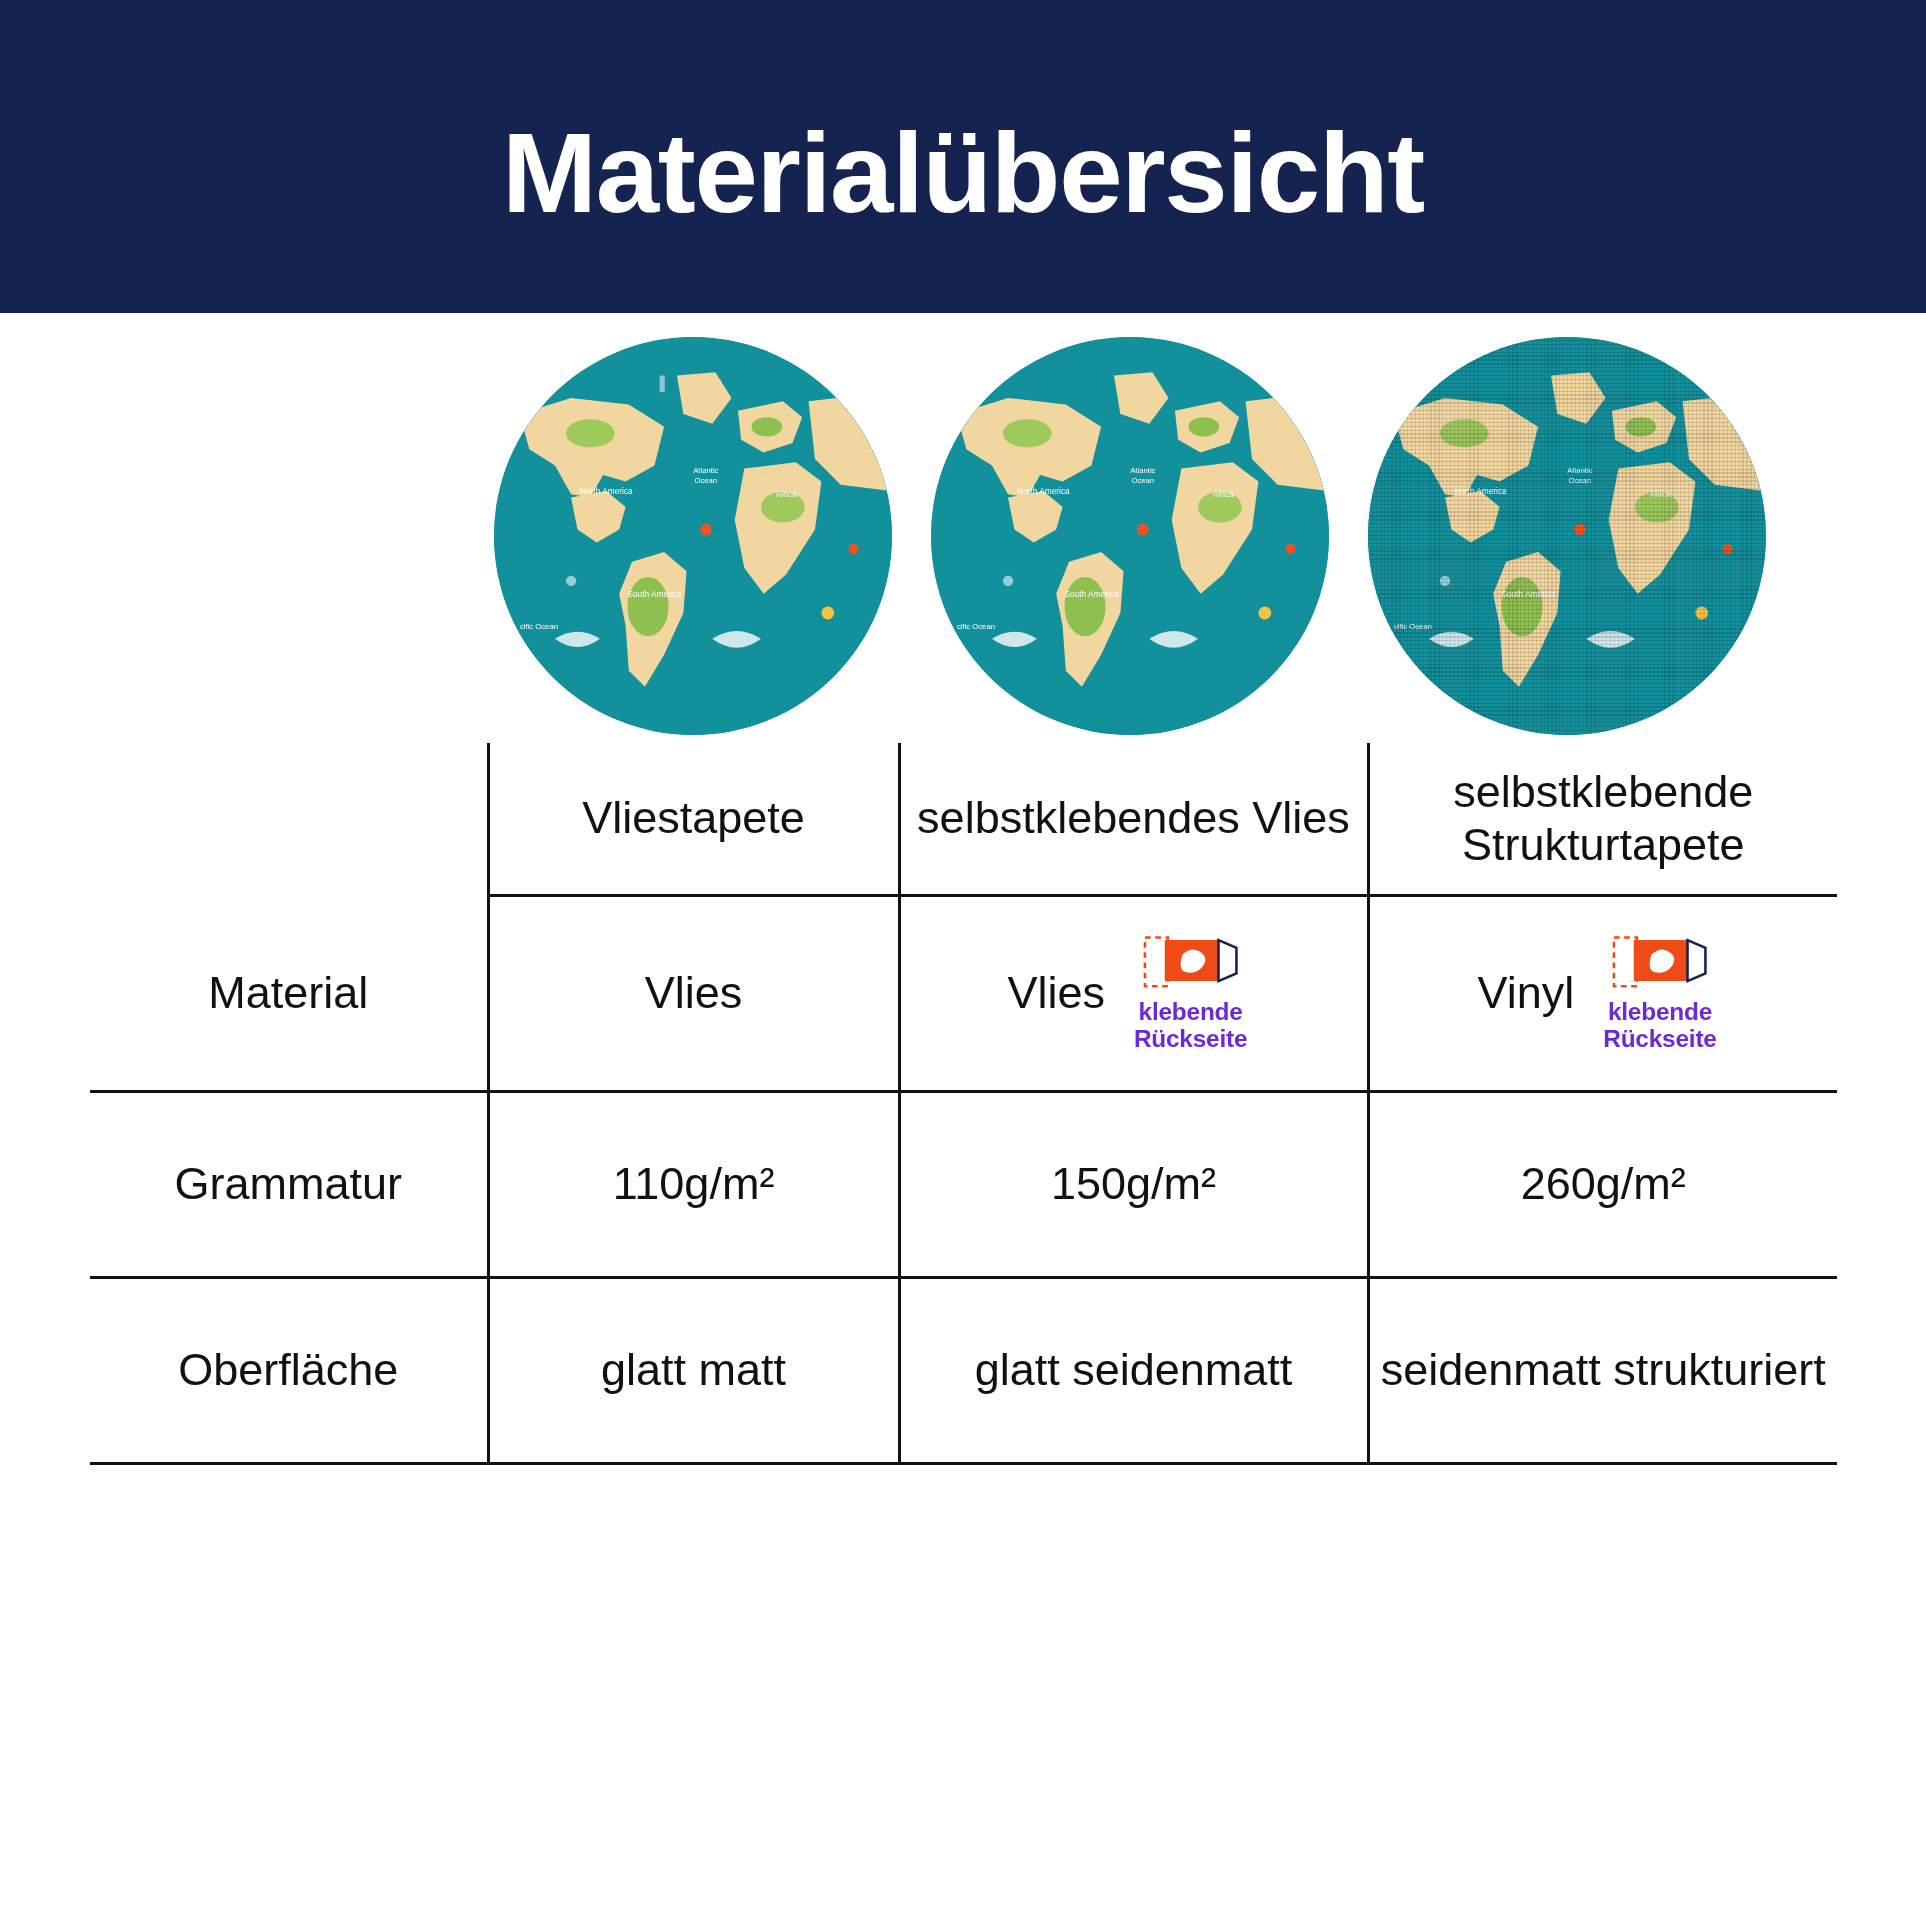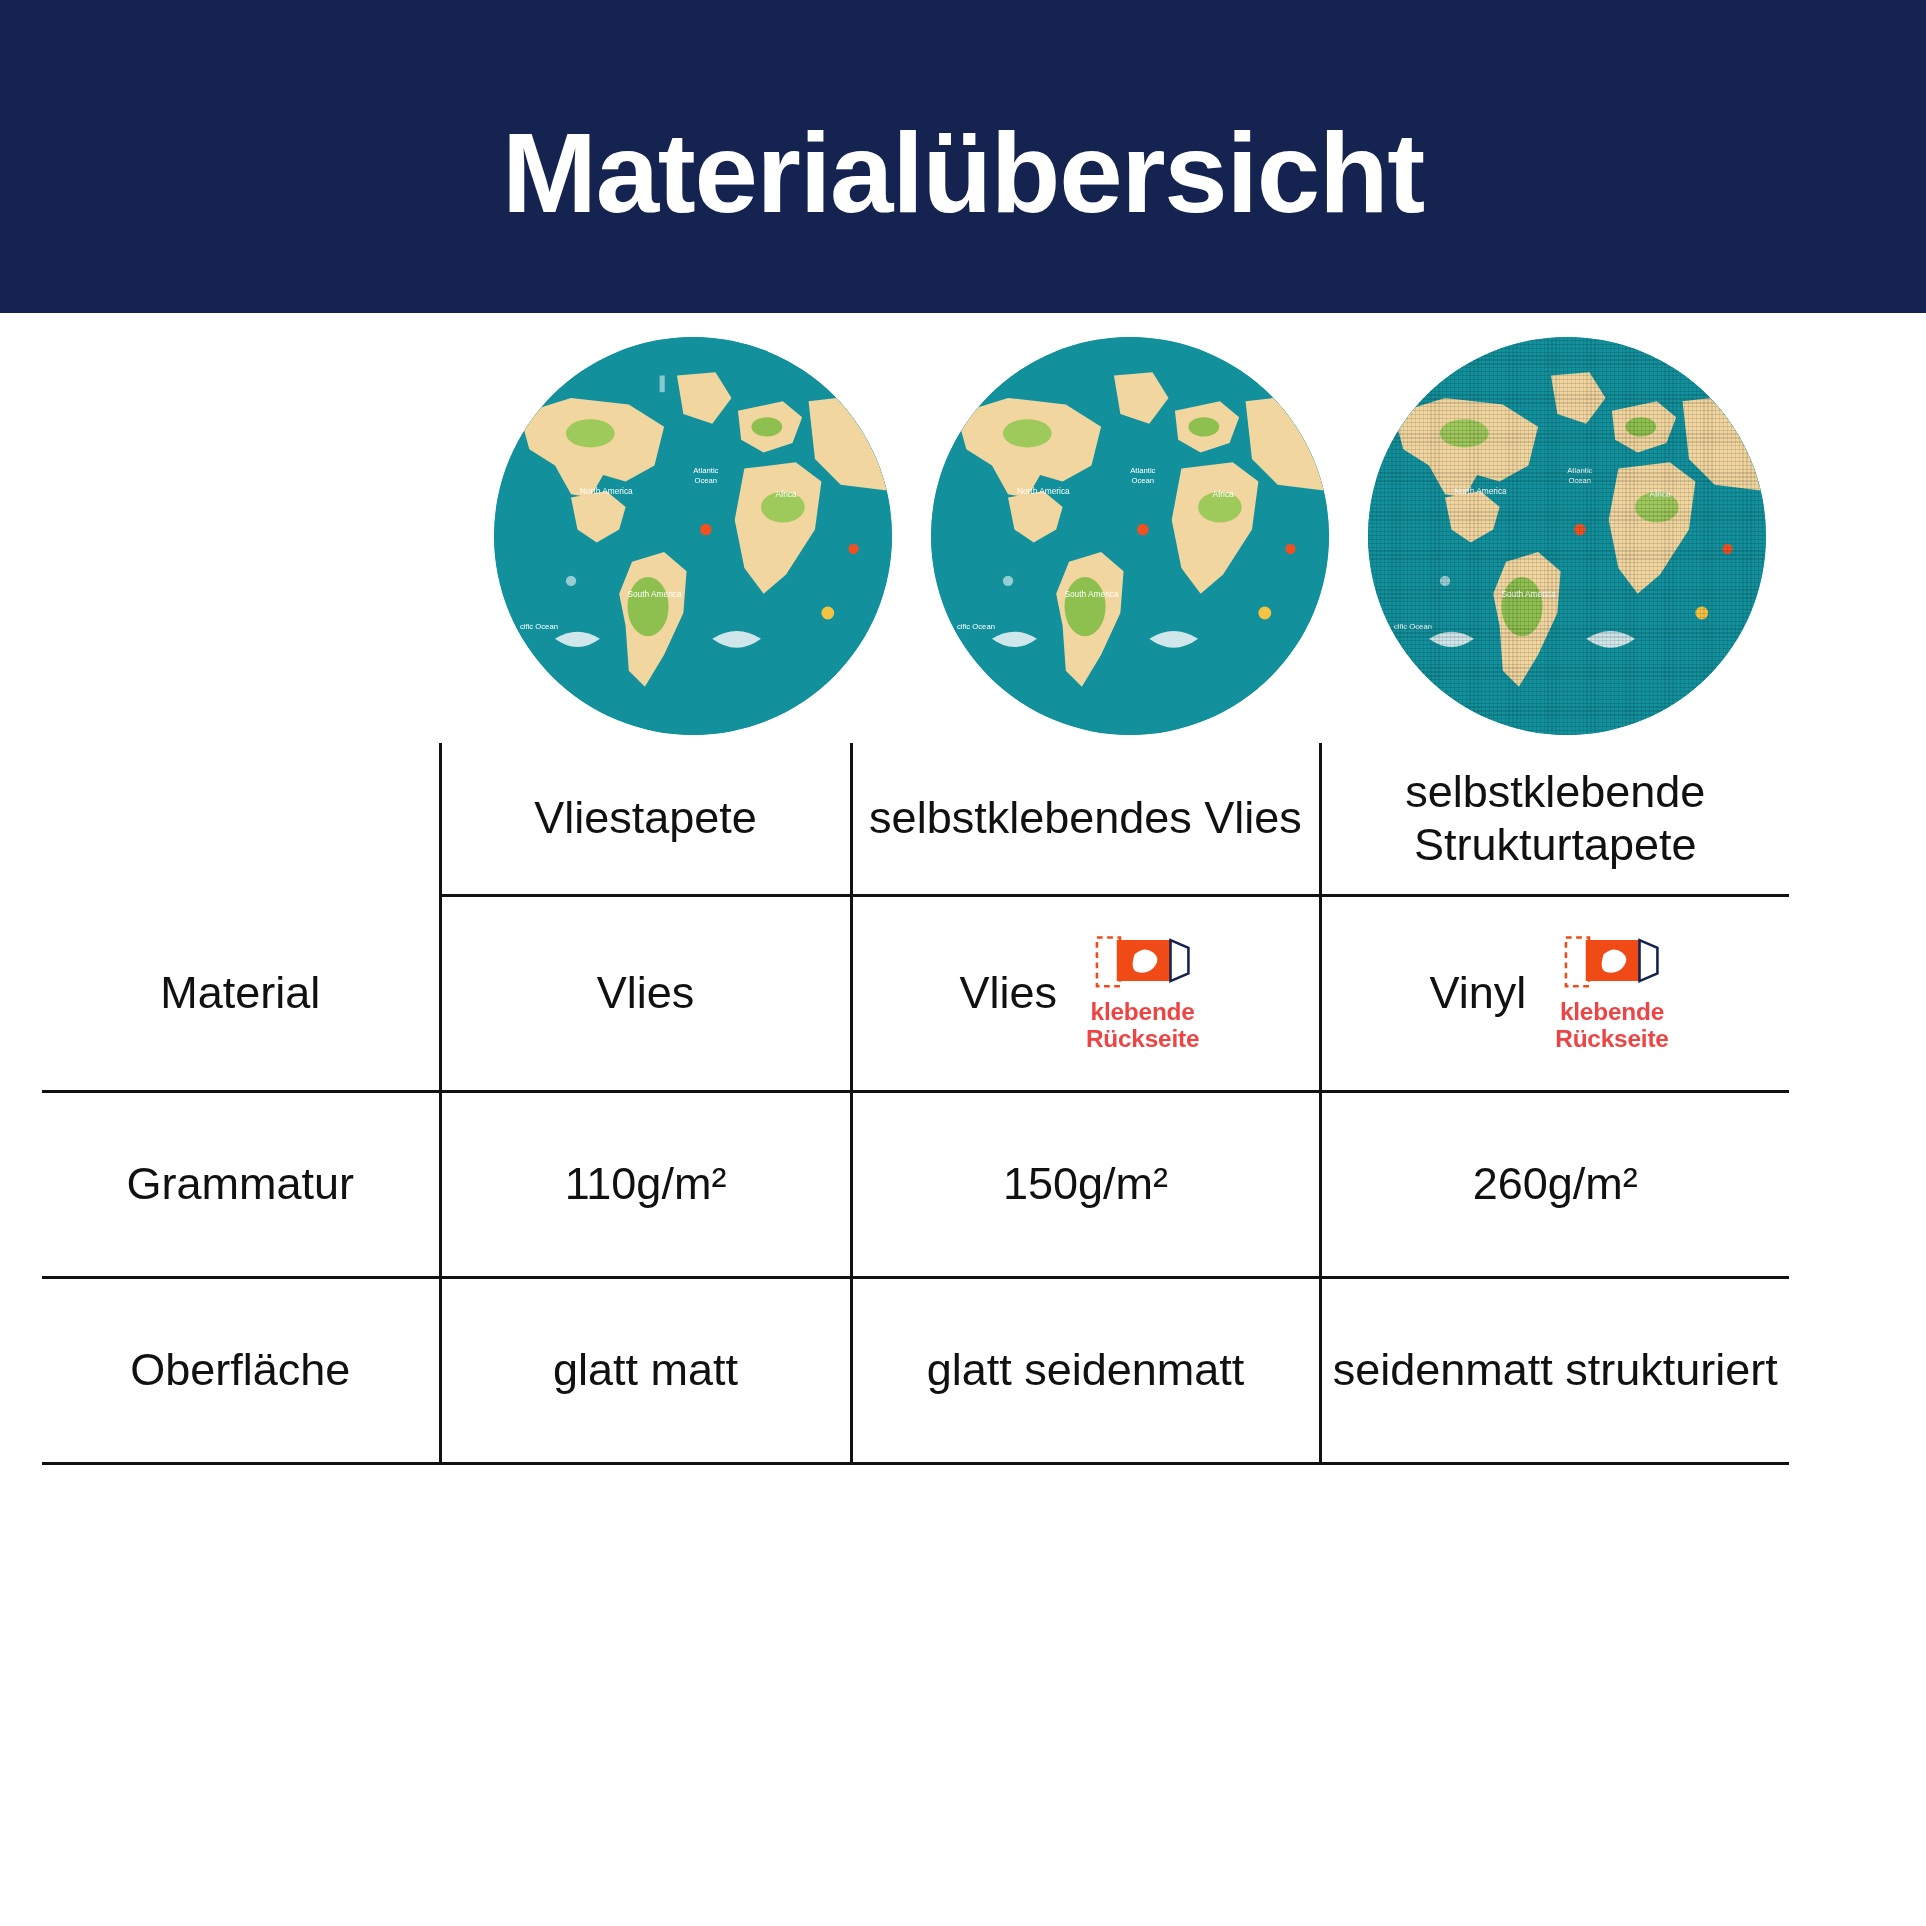--- a/index.html
+++ b/index.html
@@ -67,21 +67,21 @@
       repeating-linear-gradient(90deg, rgba(0,0,0,0.12) 0px, rgba(0,0,0,0.12) 1.3px, rgba(255,255,255,0.09) 1.3px, rgba(255,255,255,0.09) 3.9px);
     mix-blend-mode: multiply;
     opacity: 0.85;
     pointer-events: none;
   }
 
   
   .table-wrap {
     position: relative;
     margin-top: 7.7px;
-    padding: 0 90px 0 42px;
+    padding: 0 90px 0 90px;
     box-sizing: border-box;
   }
   table.material-table {
     width: 1746px;
     border-collapse: collapse;
     table-layout: fixed;
   }
   table.material-table col.c0 { width: 398px; }
   table.material-table col.c1 { width: 411px; }
   table.material-table col.c2 { width: 469px; }
@@ -137,21 +137,21 @@
     flex: 0 0 auto;
   }
   .badge-icon {
     width: 96px;
     height: 59px;
   }
   .badge-text {
     margin-top: 3.9px;
     font-size: 24.4px;
     font-weight: bold;
-    color: #ef4444;
+    color: #6d28d9;
     line-height: 1.12;
     text-align: center;
     letter-spacing: -0.2px;
   }
 
   .check {
     display: inline-block;
     width: 87px;
     height: 71px;
   }

